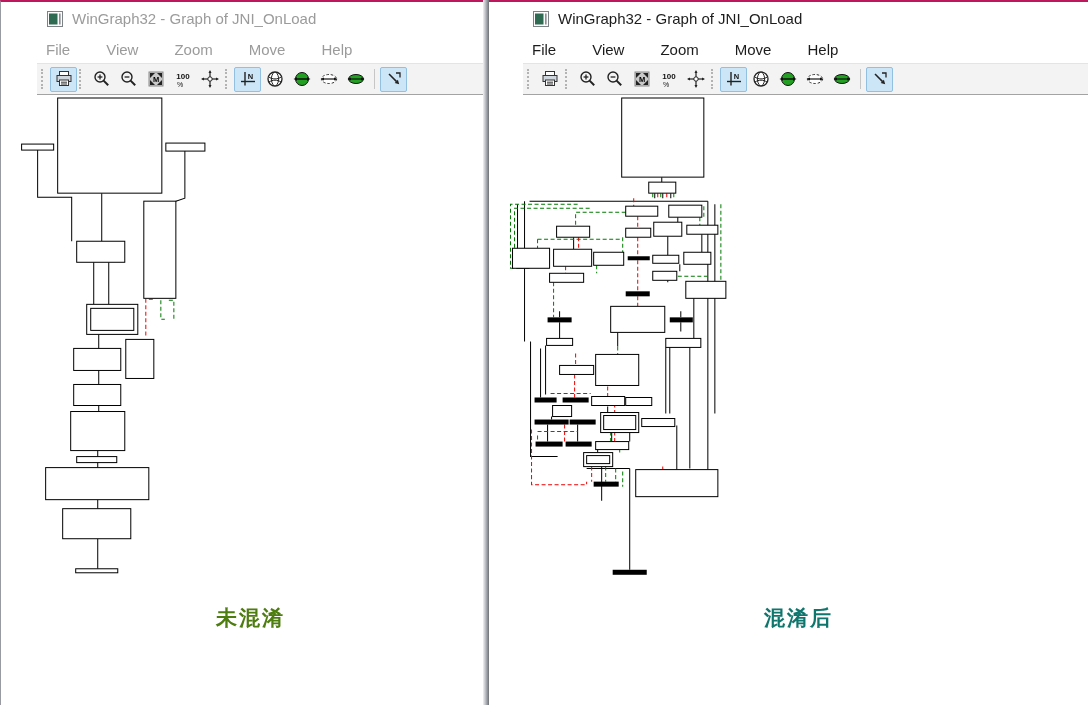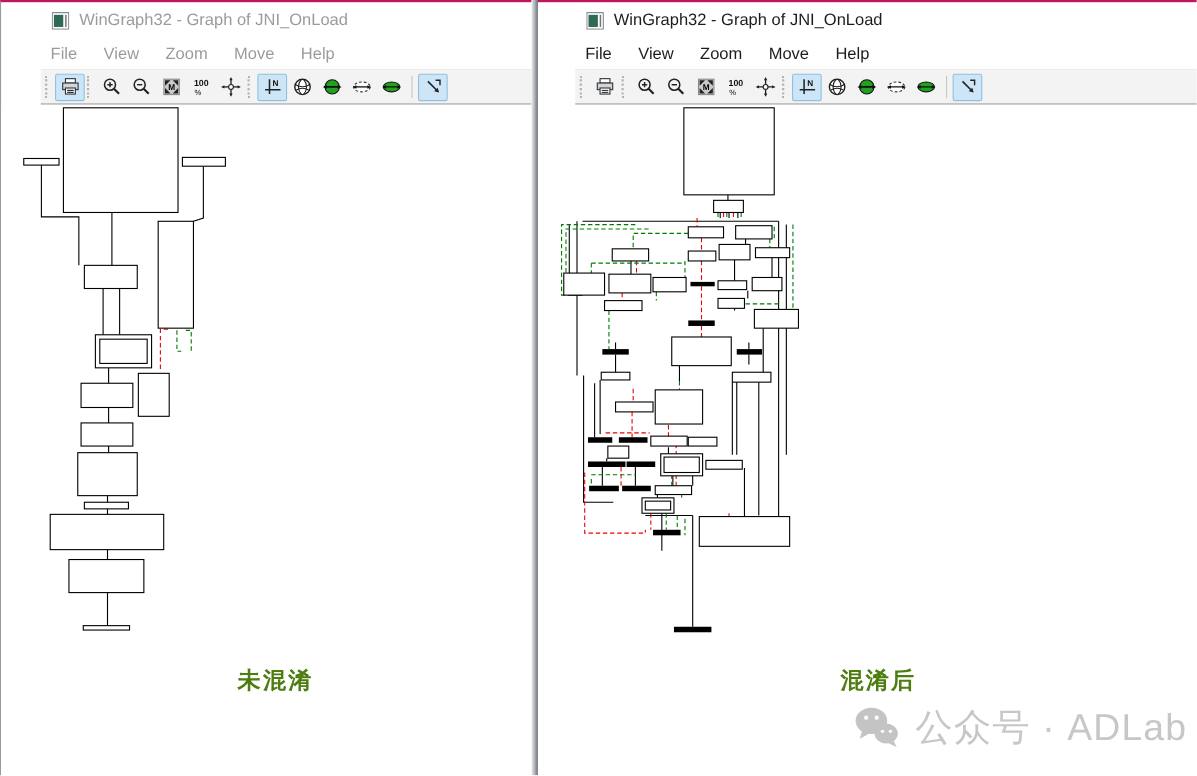--- a/index.html
+++ b/index.html
@@ -7,21 +7,21 @@
          font-family:"Liberation Sans",sans-serif;}
   .win{position:absolute;top:0;height:705px;background:#fff;border-top:2px solid #be185d;padding-left:36px;}
   .win.left{left:0;width:487px;border-left:1px solid #989ca2;}
   .win.right{left:487px;width:601px;}
   .divider{position:absolute;top:0;left:483px;width:6px;height:705px;
            background:linear-gradient(to right,#f2f2f2,#a9adb3 55%,#6e7277);z-index:5;}
   .titlebar{height:33px;display:flex;align-items:center;gap:9px;padding-left:10px;}
   .app-icon{width:16px;height:16px;flex:0 0 auto;}
   .title{font-size:15px;color:#1c1c1c;white-space:nowrap;}
   .win.inactive .title{color:#9b9b9b;}
-  .menubar{height:28px;display:flex;align-items:center;gap:24px;padding-left:9px;
+  .menubar{height:28px;display:flex;align-items:center;gap:36px;padding-left:9px;
            font-size:15px;color:#1c1c1c;border-bottom:1px solid #e4e4e4;}
   .win.inactive .menubar{color:#9b9b9b;}
   .menu-item{cursor:default;}
   .toolbar{height:30px;background:#f3f3f3;display:flex;align-items:center;
            padding:0 2px;border-bottom:1px solid #a3a3a3;}
   .grip{width:3px;height:20px;border-left:2px dotted #b3b3b3;margin:0 4px 0 2px;}
   .sep{width:1px;height:20px;background:#c6c6c6;margin:0 5px;}
   .tb-btn{width:27px;height:25px;display:flex;align-items:center;justify-content:center;
           background:transparent;border:1px solid transparent;border-radius:2px;padding:0;}
   .tb-btn.hl{background:#cde6f7;border-color:#92c0e0;}
@@ -452,24 +452,18 @@
           <rect x="652" y="316" width="23" height="5" fill="#000000"></rect>
           <rect x="517" y="396" width="22" height="5" fill="#000000"></rect>
           <rect x="545" y="396" width="26" height="5" fill="#000000"></rect>
           <rect x="517" y="418" width="34" height="5" fill="#000000"></rect>
           <rect x="552" y="418" width="26" height="5" fill="#000000"></rect>
           <rect x="518" y="440" width="27" height="5" fill="#000000"></rect>
           <rect x="548" y="440" width="26" height="5" fill="#000000"></rect>
           <rect x="576" y="480" width="25" height="5" fill="#000000"></rect>
           <rect x="595" y="568" width="34" height="5" fill="#000000"></rect>
         </svg>
-      <div class="caption" style="color: #4d7c0f;">混淆后</div>
-      <div class="watermark" style="color: rgb(199, 199, 199);">
-        <svg width="46" height="46" viewBox="0 0 48 48">
-            <use href="#sym-wechat"></use>
-          </svg>
-        <span class="wm-text">公众号 · ADLab</span>
-      </div>
+      <div class="caption" style="color: #0f766e;">混淆后</div>
     </div>
   </section>
 
   <div class="divider"></div>
 </div>
 
 </body></html>

